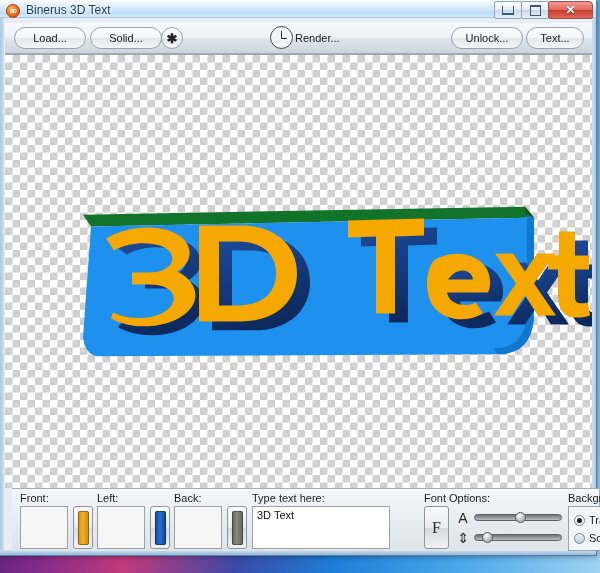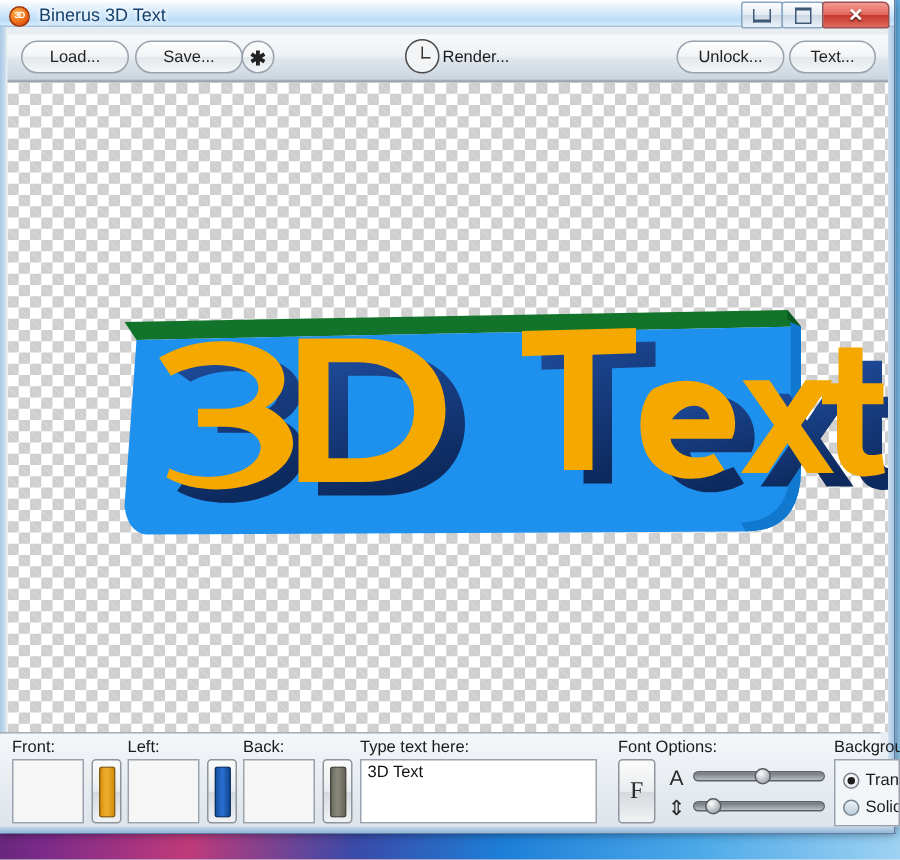--- a/index.html
+++ b/index.html
@@ -97,41 +97,41 @@
       linear-gradient(45deg,#cfcfcf 25%,transparent 25%,transparent 75%,#cfcfcf 75%);
     background-size:15px 15px;
     background-position:0 0,7.5px 7.5px;
     border-top:1px solid #9aa4ae;
     box-sizing:border-box;overflow:hidden;
   }
   .art{position:absolute;left:0;top:0;width:100%;height:100%;}
 
   
   .bottom{
-    position:absolute;left:0;top:488px;width:587px;height:63px;
+    position:absolute;left:12px;top:488px;width:587px;height:63px;
     background:linear-gradient(180deg,#f4f7fa,#e7ecf1 55%,#dde4ea);
     border-top:1px solid #a4aeb8;box-sizing:border-box;
   }
   .grp{position:absolute;top:3px;}
   .grp-lbl{font-size:11px;color:#1a1a1a;display:block;margin-bottom:2px;}
   .swatch-row{display:flex;align-items:flex-start;}
   .preview{
     width:48px;height:43px;background:#f6f6f6;
     border:1px solid #9aa3ad;box-sizing:border-box;
   }
   .colorbtn{
     width:20px;height:43px;margin-left:5px;
     border:1px solid #8e959d;border-radius:3px;
     background:linear-gradient(180deg,#fbfbfb,#e9ecef 50%,#d6dade 52%,#f0f2f4);
     display:flex;align-items:center;justify-content:center;box-sizing:border-box;
   }
   .colorbar{width:11px;height:34px;border:1px solid rgba(0,0,0,.35);border-radius:2px;box-sizing:border-box;}
 
   .textarea{
-    width:158px;height:43px;background:#fff;
+    width:138px;height:43px;background:#fff;
     border:1px solid #9aa3ad;box-sizing:border-box;
     font-family:"Liberation Sans",sans-serif;font-size:11px;color:#111;
     padding:2px 4px;resize:none;outline:none;overflow:hidden;
   }
 
   .fontrow{display:flex;align-items:center;}
   .fbtn{
     width:25px;height:43px;margin-right:7px;
     border:1px solid #8e959d;border-radius:3px;
     background:linear-gradient(180deg,#fbfbfb,#e9ecef 50%,#d6dade 52%,#f0f2f4);
@@ -190,21 +190,21 @@
         <i class="gl-max"></i>
       </div>
       <div class="wb close">
         <i class="gl-x">✕</i>
       </div>
     </div>
   </div>
 
   <div class="toolbar">
     <div class="tbtn" style="left:9px;width:72px;">Load...</div>
-    <div class="tbtn" style="left:85px;width:72px;">Save...</div>
+    <div class="tbtn" style="left:85px;width:72px;">Solid...</div>
     <div class="tbtn round" style="left:156px;">
       <span class="star">✱</span>
     </div>
 
     <div class="render-grp">
       <div class="clock"></div>
       <span class="render-lbl">Render...</span>
     </div>
 
     <div class="tbtn" style="left:446px;width:72px;">Unlock...</div>

